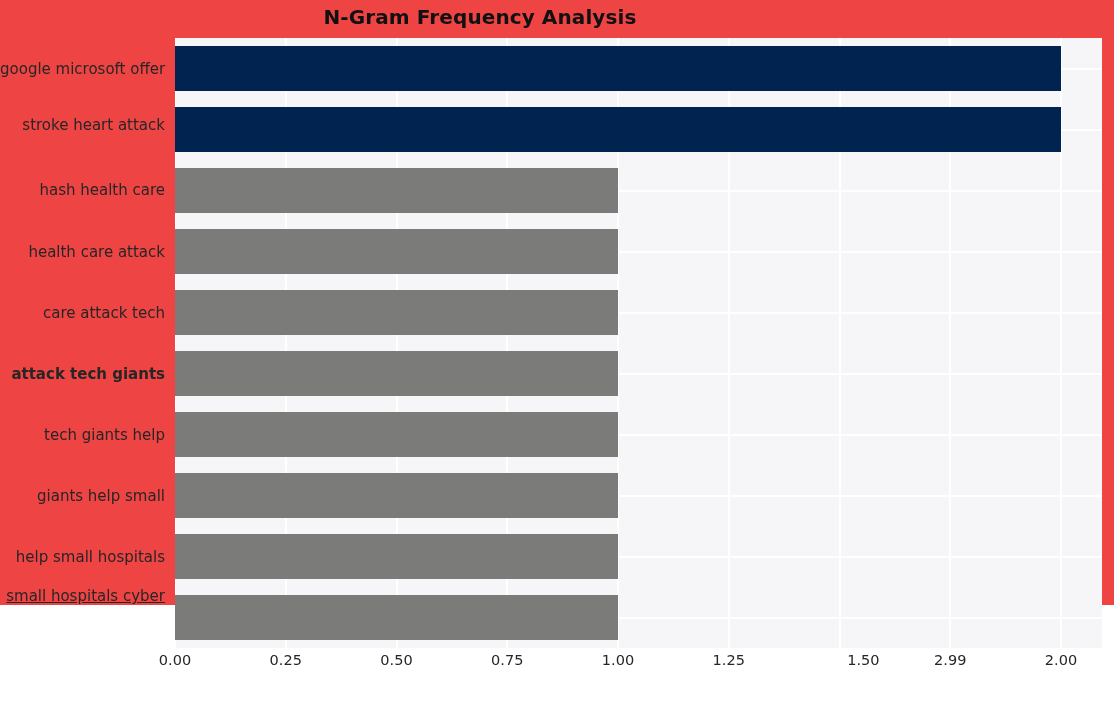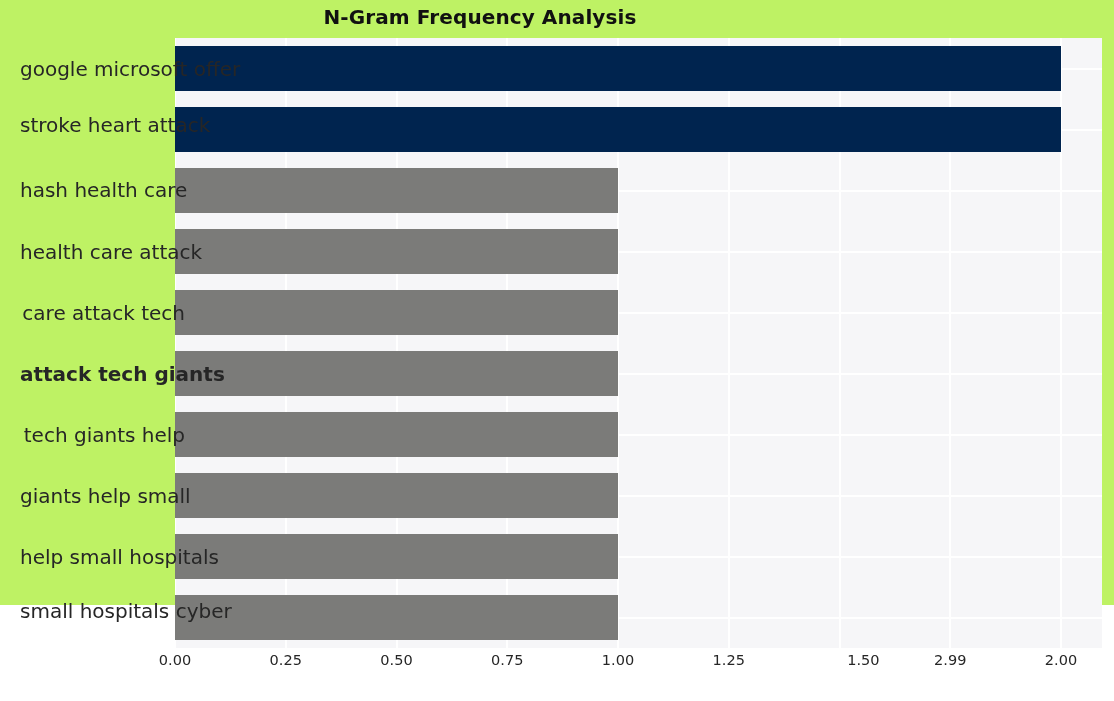--- a/index.html
+++ b/index.html
@@ -13,21 +13,21 @@
     font-family: "DejaVu Sans", "Liberation Sans", sans-serif;
     overflow: hidden;
     position: relative;
   }
 
   #figure {
     position: absolute;
     left: 0; top: 0;
     width: 1114px;
     height: 605px;
-    background: #bef264;
+    background: #ef4444;
   }
 
   
   #chart-title {
     position: absolute;
     left: 0;
     top: 5px;
     width: 1114px;
     text-align: center;
     font-size: 20px;
@@ -71,26 +71,25 @@
   
   .bar {
     position: absolute;
     left: 0;
   }
   .ytick-label {
     position: absolute;
     width: 165px;
     left: 0;
     text-align: right;
-    font-size: 20px;
+    font-size: 15px;
     color: #262626;
     transform: translateY(-50%);
     white-space: nowrap;
     font-family: "DejaVu Sans", "Liberation Sans", sans-serif;
-    margin-left: 20px;
   }
 
   
   .xtick-label {
     position: absolute;
     top: 652px;
     width: 80px;
     text-align: center;
     font-size: 14.5px;
     color: #262626;
@@ -157,21 +156,21 @@
   <div id="ytick-labels">
       <div class="ytick-label" style="top: 68.5px;">google microsoft offer</div>
       <div class="ytick-label" style="top: 125px;">stroke heart attack</div>
       <div class="ytick-label" style="top: 190px;">hash health care</div>
       <div class="ytick-label" style="top: 251.5px;">health care attack</div>
       <div class="ytick-label" style="top: 312.5px;">care attack tech</div>
       <div class="ytick-label" style="top: 373.5px; font-weight: bold;">attack tech giants</div>
       <div class="ytick-label" style="top: 434.5px;">tech giants help</div>
       <div class="ytick-label" style="top: 495.5px;">giants help small</div>
       <div class="ytick-label" style="top: 556.5px;">help small hospitals</div>
-      <div class="ytick-label" style="top: 611px;">small hospitals cyber</div>
+      <div class="ytick-label" style="top: 596px; text-decoration: underline;">small hospitals cyber</div>
     </div>
   <div id="xtick-labels">
       <div class="xtick-label" style="left: 135px;">0.00</div>
       <div class="xtick-label" style="left: 245.75px;">0.25</div>
       <div class="xtick-label" style="left: 356.5px;">0.50</div>
       <div class="xtick-label" style="left: 467.25px;">0.75</div>
       <div class="xtick-label" style="left: 578px;">1.00</div>
       <div class="xtick-label" style="left: 688.75px;">1.25</div>
       <div class="xtick-label" style="left: 799.5px; text-align: right;">1.50</div>
       <div class="xtick-label" style="left: 910.25px;">2.99</div>

